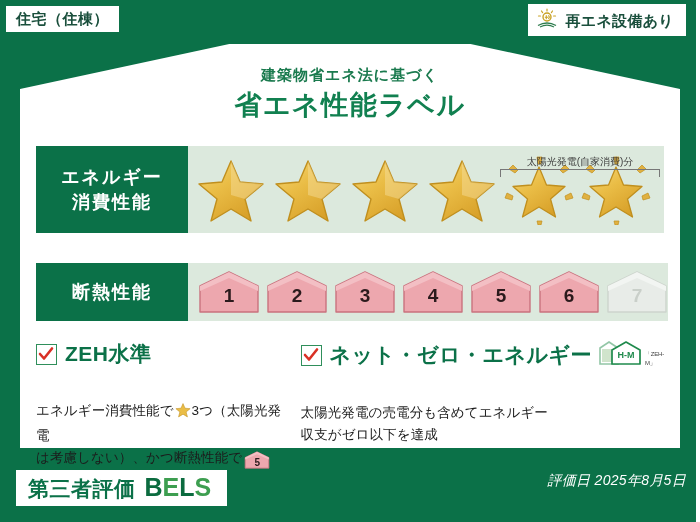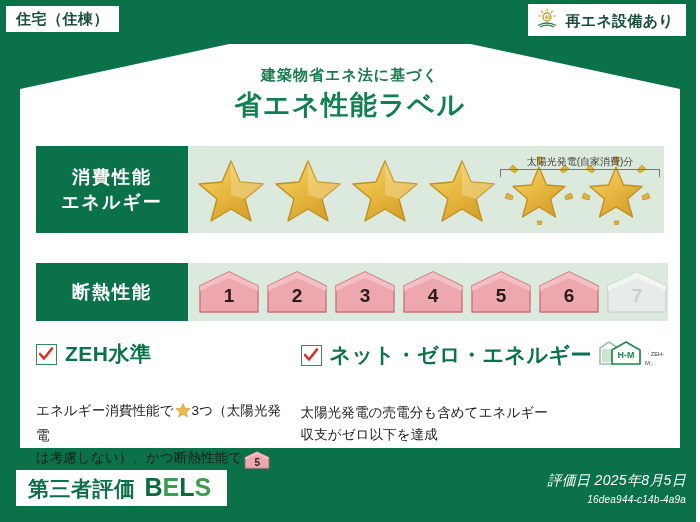--- a/index.html
+++ b/index.html
@@ -342,22 +342,22 @@
     <span class="badge-text">再エネ設備あり</span>
   </div>
 
   <div class="content">
 
     <div class="title-sub">建築物省エネ法に基づく</div>
     <div class="title-main">省エネ性能ラベル</div>
 
     <div class="perf-row row-energy">
       <div class="row-label">
+        <span>エネルギー</span>
         <span>消費性能</span>
-        <span>エネルギー</span>
       </div>
       <div class="row-body">
         <div class="stars-wrap">
 
           <div class="star-cell">
             <svg width="72" height="70" viewBox="0 0 72 70">
               <defs>
                 <linearGradient id="sg1" x1="0" y1="0" x2="0.7" y2="1">
                   <stop offset="0%" stop-color="#f5d77a"></stop>
                   <stop offset="45%" stop-color="#eabd46"></stop>
@@ -536,17 +536,16 @@
     </div>
   </div>
 
   <div class="footer">
     <div class="bels-box">
       <span class="eval-word">第三者評価</span>
       <span class="bels-logo"><span class="b1">B</span><span class="b2">E</span><span class="b3">L</span><span class="b4">S</span></span>
     </div>
     <div class="eval-meta">
       <div class="eval-date">評価日 2025年8月5日</div>
-      <div class="eval-id">16dea944-c14b-4a9a</div>
     </div>
   </div>
 
 </div>
 
 </body></html>

